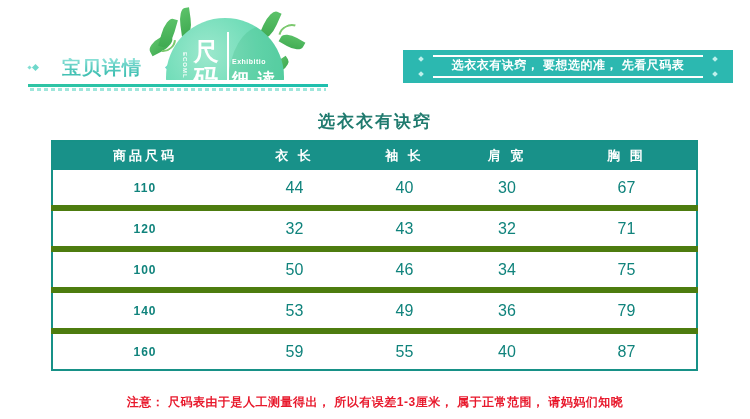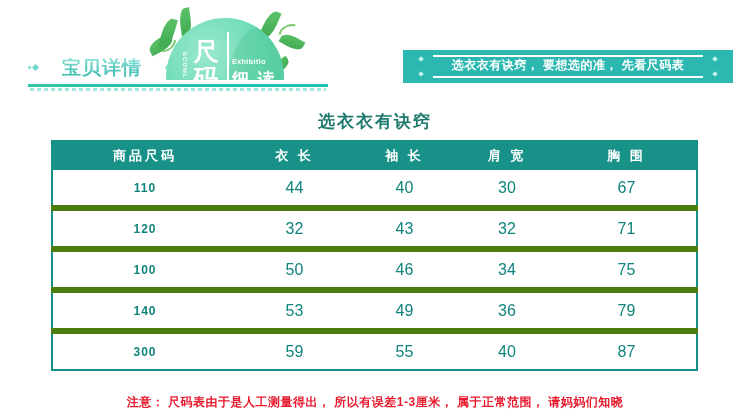--- a/index.html
+++ b/index.html
@@ -363,21 +363,21 @@
       <td>75</td>
     </tr>
     <tr>
       <td class="size-col">140</td>
       <td>53</td>
       <td>49</td>
       <td>36</td>
       <td>79</td>
     </tr>
     <tr>
-      <td class="size-col">300</td>
+      <td class="size-col">160</td>
       <td>59</td>
       <td>55</td>
       <td>40</td>
       <td>87</td>
     </tr>
   </tbody>
 </table>
 
 <div class="footer-note">注意： 尺码表由于是人工测量得出， 所以有误差1-3厘米， 属于正常范围， 请妈妈们知晓</div>
 

